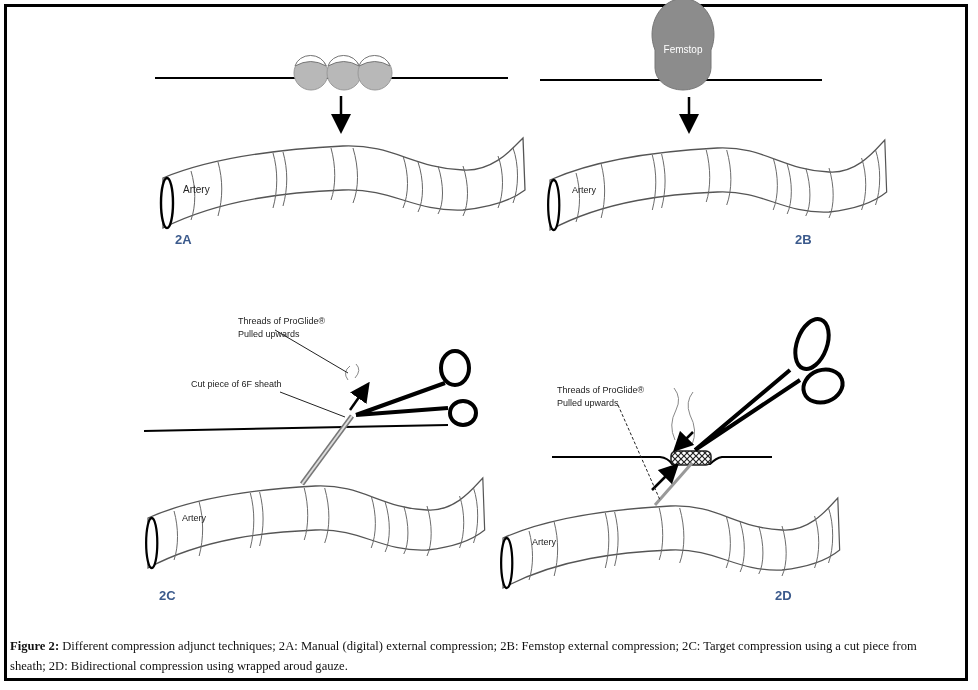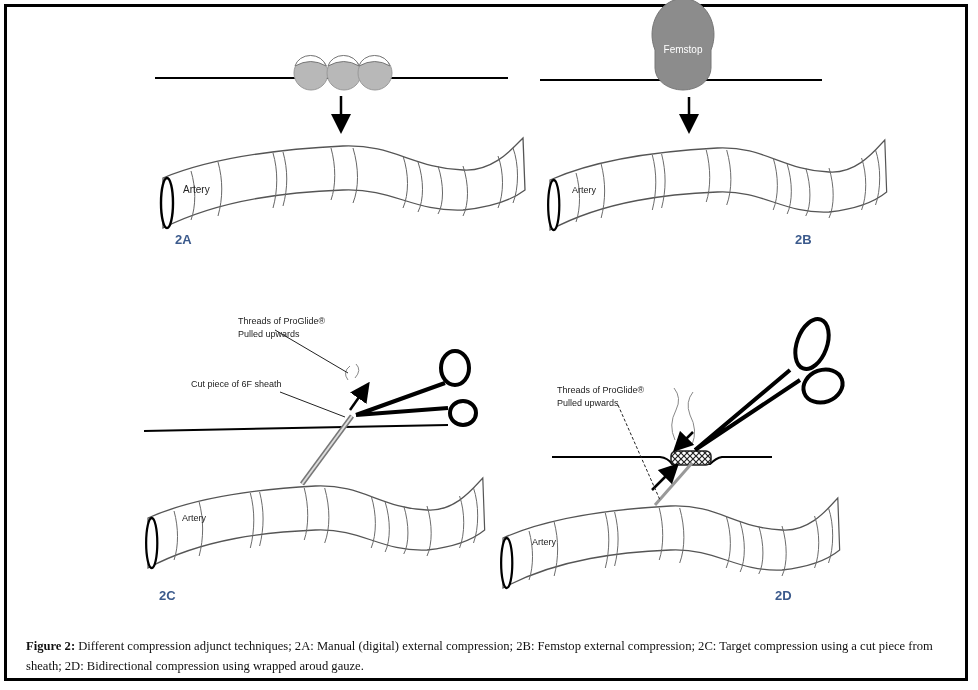--- a/index.html
+++ b/index.html
@@ -1,19 +1,19 @@
 <!DOCTYPE html>
 <html><head>
 <meta charset="utf-8">
 <style>
   html, body { margin:0; padding:0; background:#ffffff; }
   body { width:978px; height:690px; position:relative; overflow:hidden; font-family:"DejaVu Serif", serif; }
   .frame { position:absolute; left:4px; top:4px; width:964px; height:677px; border:3px solid #000; box-sizing:border-box; background:#fff; }
   svg.fig { position:absolute; left:0; top:0; width:978px; height:620px; }
-  .caption { position:absolute; left:26px; top:636px; width:940px; font-family:"Liberation Serif", serif; font-size:12.6px; line-height:20px; color:#111; }
+  .caption { position:absolute; left:10px; top:636px; width:940px; font-family:"Liberation Serif", serif; font-size:12.6px; line-height:20px; color:#111; }
   .caption b { font-weight:bold; }
   .lbl { font-family:"Liberation Sans", sans-serif; }
 </style>
 </head>
 <body>
 
 <div class="frame"></div>
 
 <svg class="fig" viewBox="0 0 978 620">
   <defs>

